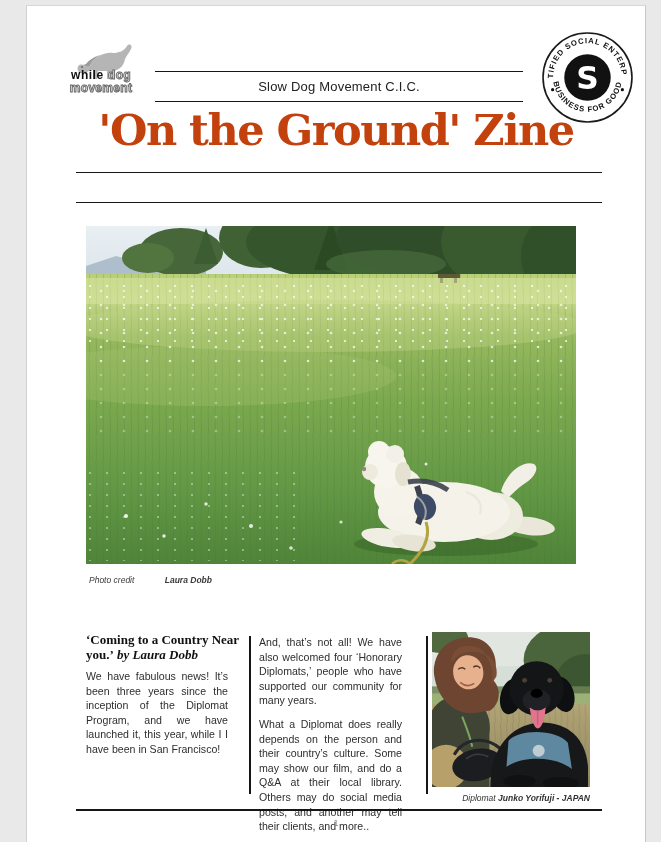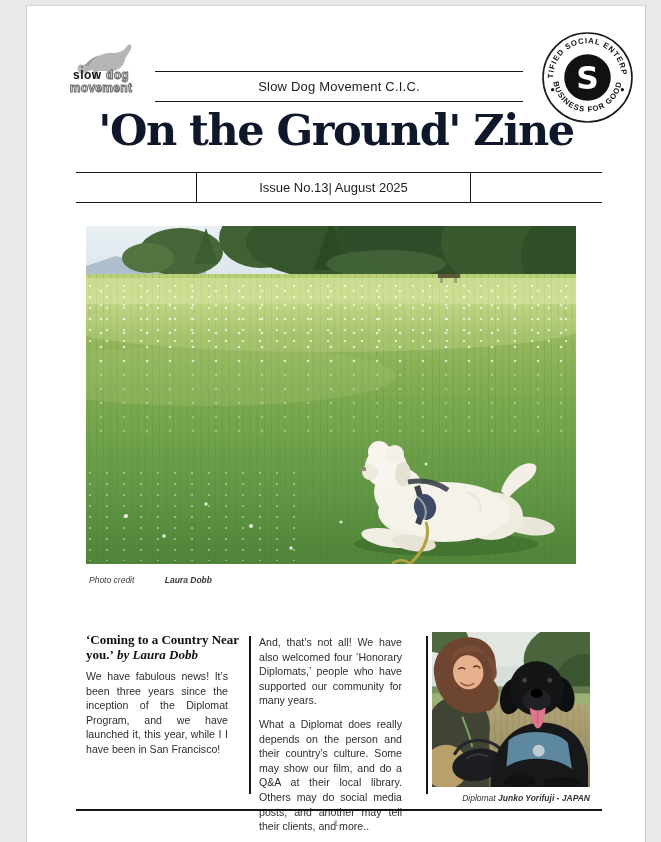--- a/index.html
+++ b/index.html
@@ -27,21 +27,21 @@
   
   .masthead{
     position:absolute;left:128px;top:65px;width:368px;height:29px;
     border-top:1.5px solid #161616;border-bottom:1.5px solid #161616;
     display:flex;align-items:center;justify-content:center;
     font-size:13px;color:#222;letter-spacing:.2px;
   }
   .zine-title{
     position:absolute;left:0;top:99px;width:100%;text-align:center;
     font-family:"DejaVu Serif","Liberation Serif",serif;
-    font-weight:700;font-size:43px;color:#0f172a;letter-spacing:-1.5px;
+    font-weight:700;font-size:43px;color:#c2410c;letter-spacing:-1.5px;
   }
   .issue-bar{
     position:absolute;left:49px;top:166px;width:526px;height:29px;
     border-top:1.5px solid #161616;border-bottom:1.5px solid #161616;
     display:flex;
   }
   .issue-cell-l{width:120px;}
   .issue-cell-m{
     width:273px;border-left:1.5px solid #161616;border-right:1.5px solid #161616;
     display:flex;align-items:center;justify-content:center;
@@ -83,21 +83,21 @@
 <div class="page">
 
   <div class="logo">
     <svg width="64" height="42" viewBox="0 0 64 42">
       <path d="M10,30 C7,27 9,21 14,23 C17,24 18,26 21,24 C25,15 35,10 44,11 C50,11 55,9 58,4 C60,1 64,3 62,7 C60,11 58,13 56,17 C55,23 51,28 44,29 L42,37 L38,37 L38,29 L29,29 L28,37 L24,37 L24,28 C19,28 14,34 10,30 Z" fill="#b5b5b5"></path>
       <path d="M14,23 C17,24 18,26 21,24 C23,19 27,15 32,13 C26,14 20,18 17,22 Z" fill="#9c9c9c"></path>
       <circle cx="13" cy="25" r="1.2" fill="#7d7d7d"></circle>
     </svg>
     <div class="logo-text">
       <div>
-        <span class="logo-w1">slow</span>
+        <span class="logo-w1">while</span>
         <span class="logo-w2">dog</span>
       </div>
       <div>
         <span class="logo-w3">movement</span>
       </div>
     </div>
   </div>
 
   <div class="badge">
     <svg width="95" height="95" viewBox="0 0 94 94">
@@ -120,21 +120,20 @@
   </div>
 
   <div class="masthead">
     <span>Slow Dog Movement C.I.C.</span>
   </div>
 
   <div class="zine-title">'On the Ground' Zine</div>
 
   <div class="issue-bar">
     <div class="issue-cell-l"></div>
-    <div class="issue-cell-m">Issue No.13| August 2025</div>
     <div class="issue-cell-r"></div>
   </div>
 
   <div class="main-photo">
     <svg width="490" height="338" viewBox="0 0 490 338" preserveAspectRatio="none">
       <defs>
         <linearGradient id="sky" x1="0" y1="0" x2="0" y2="1">
           <stop offset="0" stop-color="#e9eff3"></stop>
             <stop offset="1" stop-color="#d7e3e9"></stop>
         </linearGradient>

